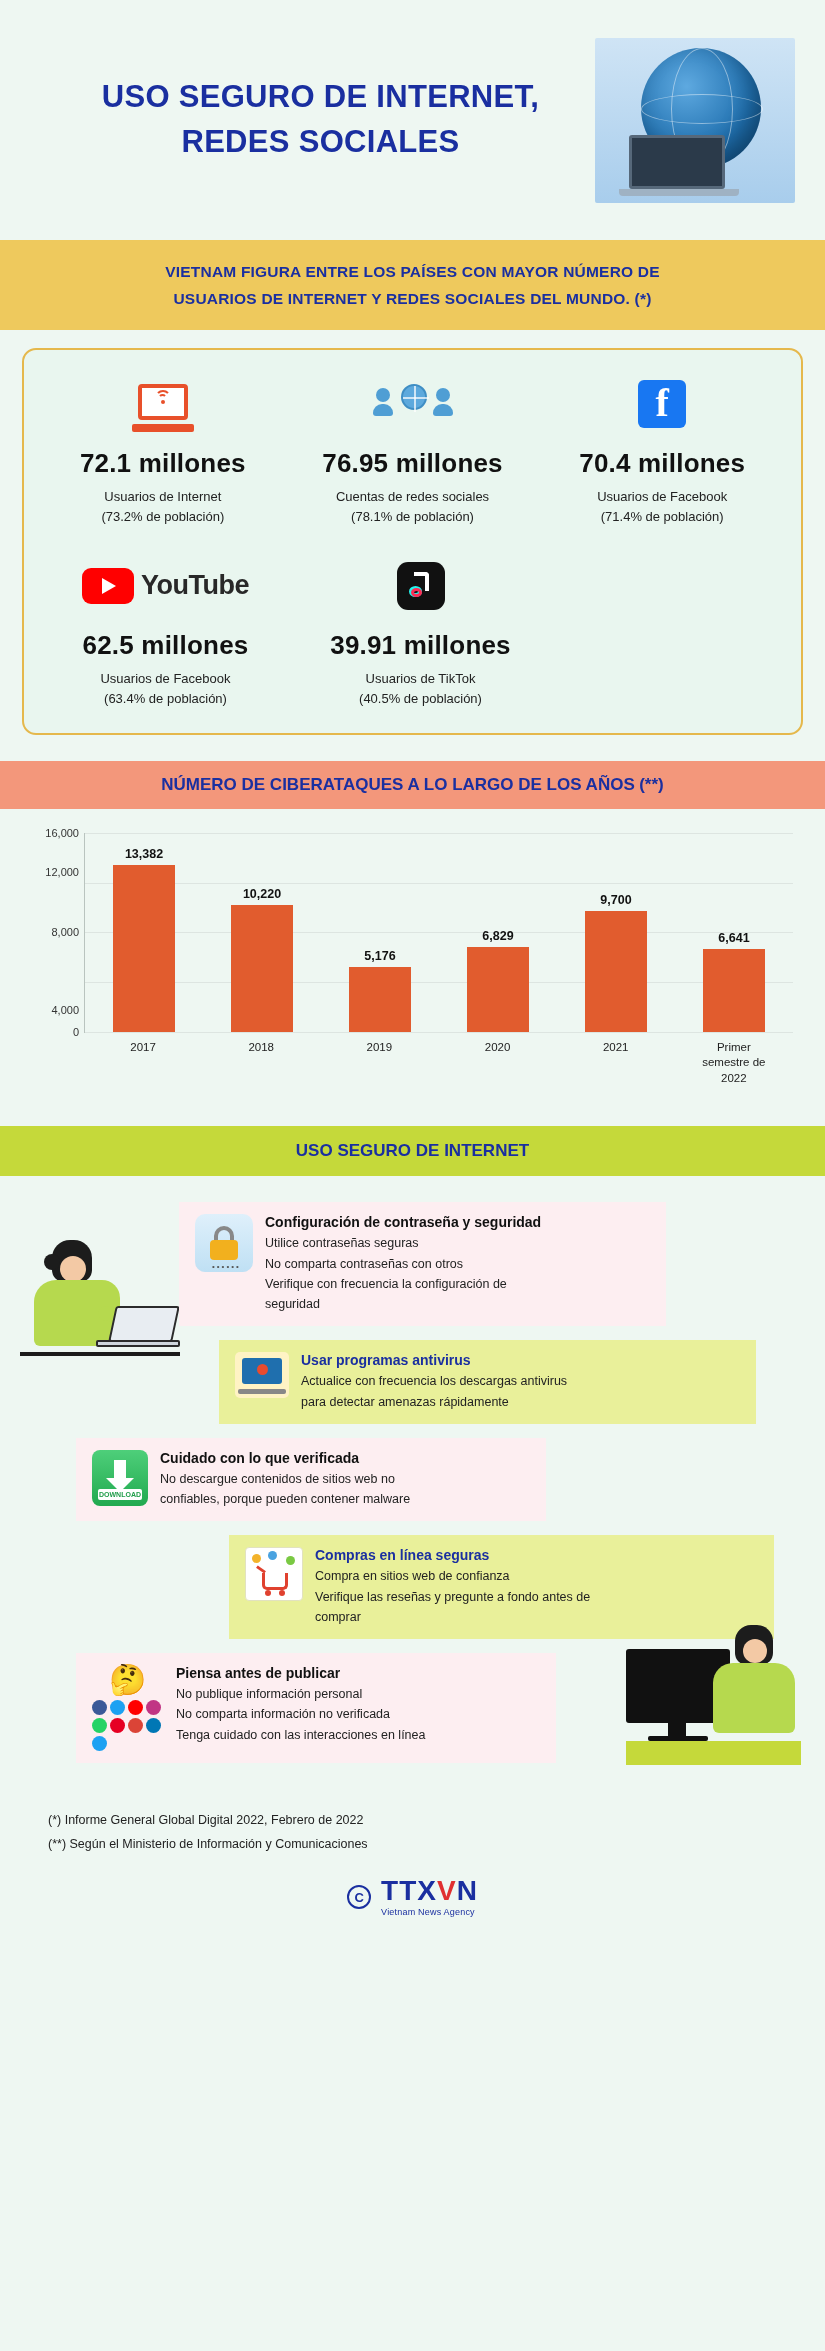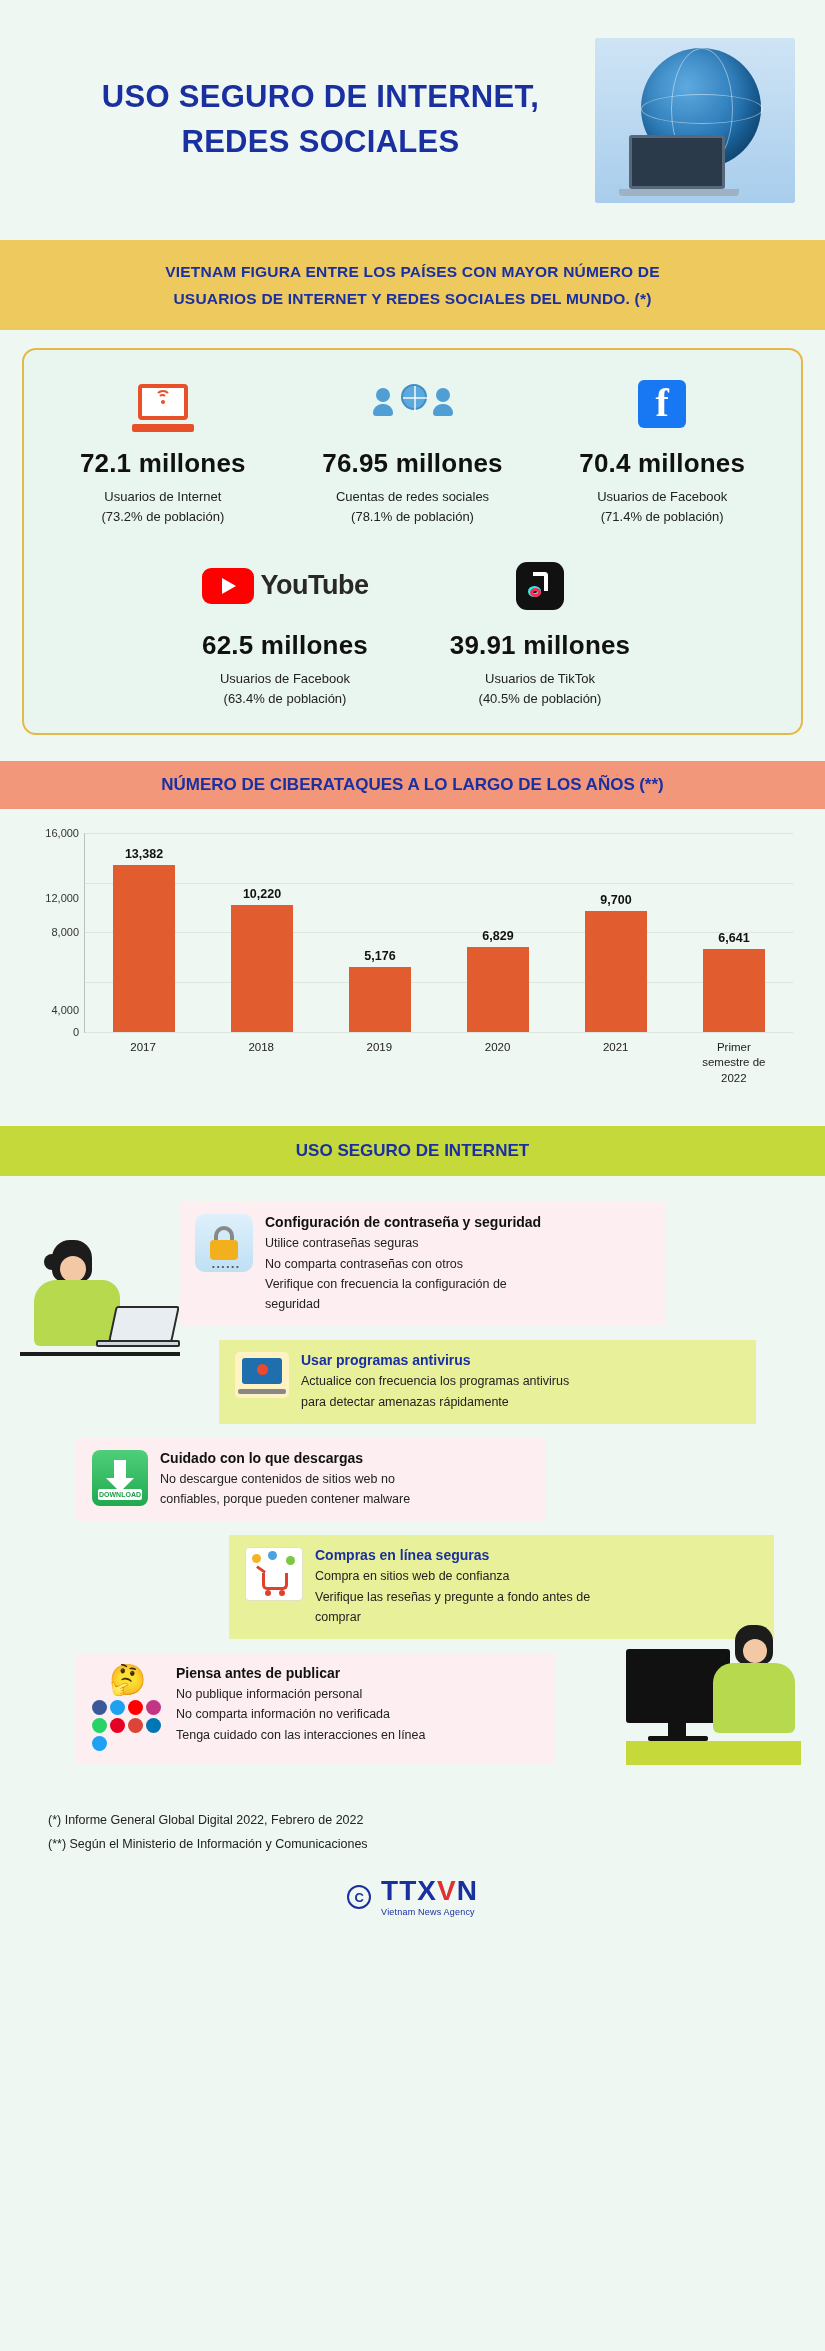--- a/index.html
+++ b/index.html
@@ -122,21 +122,21 @@
     font-weight: bold;
     color: #111;
     margin-bottom: 8px;
     letter-spacing: .2px;
   }
   .stat .label {
     font-size: 13px;
     color: #222;
     line-height: 1.55;
   }
-  .stats-row.second { margin-top: 24px; justify-content: center; }
+  .stats-row.second { margin-top: 24px; justify-content: flex-start; }
   .stats-row.second .stat { max-width: 255px; }
 
   
   .ico-internet {
     width: 62px; height: 56px; position: relative;
   }
   .ico-internet .lap {
     position: absolute; bottom: 0; left: 0;
     width: 62px; height: 8px; background: #e8502a; border-radius: 2px;
   }
@@ -516,21 +516,21 @@
     </div>
     <div class="chart-body">
       <div class="chart" id="chart">
           <div class="gridline" style="top: 199px;"></div>
           <div class="ytick" style="top: 199px;">0</div>
           <div class="gridline" style="top: 149.25px;"></div>
           <div class="ytick" style="top: 149.25px; margin-top: 28px;">4,000</div>
           <div class="gridline" style="top: 99.5px;"></div>
           <div class="ytick" style="top: 99.5px;">8,000</div>
           <div class="gridline" style="top: 49.75px;"></div>
-          <div class="ytick" style="top: 65px;">12,000</div>
+          <div class="ytick" style="top: 39px;">12,000</div>
           <div class="gridline" style="top: 0px;"></div>
           <div class="ytick" style="top: 0px;">16,000</div>
           <div class="bars">
             <div class="bar-col">
               <div class="bar-val">13,382</div>
               <div class="bar" style="height: 166.439px; background: rgb(225, 92, 46);"></div>
             </div>
             <div class="bar-col">
               <div class="bar-val">10,220</div>
               <div class="bar" style="height: 127.111px; background: rgb(225, 92, 46);"></div>
@@ -615,34 +615,34 @@
     <div class="tip lime t2">
       <div class="ico">
         <div class="ico-av">
           <div class="scr"></div>
             <div class="bug"></div>
             <div class="bs"></div>
         </div>
       </div>
       <div class="txt">
         <div class="h">Usar programas antivirus</div>
-        <div class="l">Actualice con frecuencia los programas antivirus</div>
+        <div class="l">Actualice con frecuencia los descargas antivirus</div>
         <div class="l">para detectar amenazas rápidamente</div>
       </div>
     </div>
 
     <div class="tip pink t3">
       <div class="ico">
         <div class="ico-dl">
           <div class="arrow"></div>
           <div class="lbl">DOWNLOAD</div>
         </div>
       </div>
       <div class="txt">
-        <div class="h">Cuidado con lo que descargas</div>
+        <div class="h">Cuidado con lo que verificada</div>
         <div class="l">No descargue contenidos de sitios web no</div>
         <div class="l">confiables, porque pueden contener malware</div>
       </div>
     </div>
 
     <div class="tip lime t4">
       <div class="ico">
         <div class="ico-cart">
           <div class="b b1"></div>
             <div class="b b2"></div>

